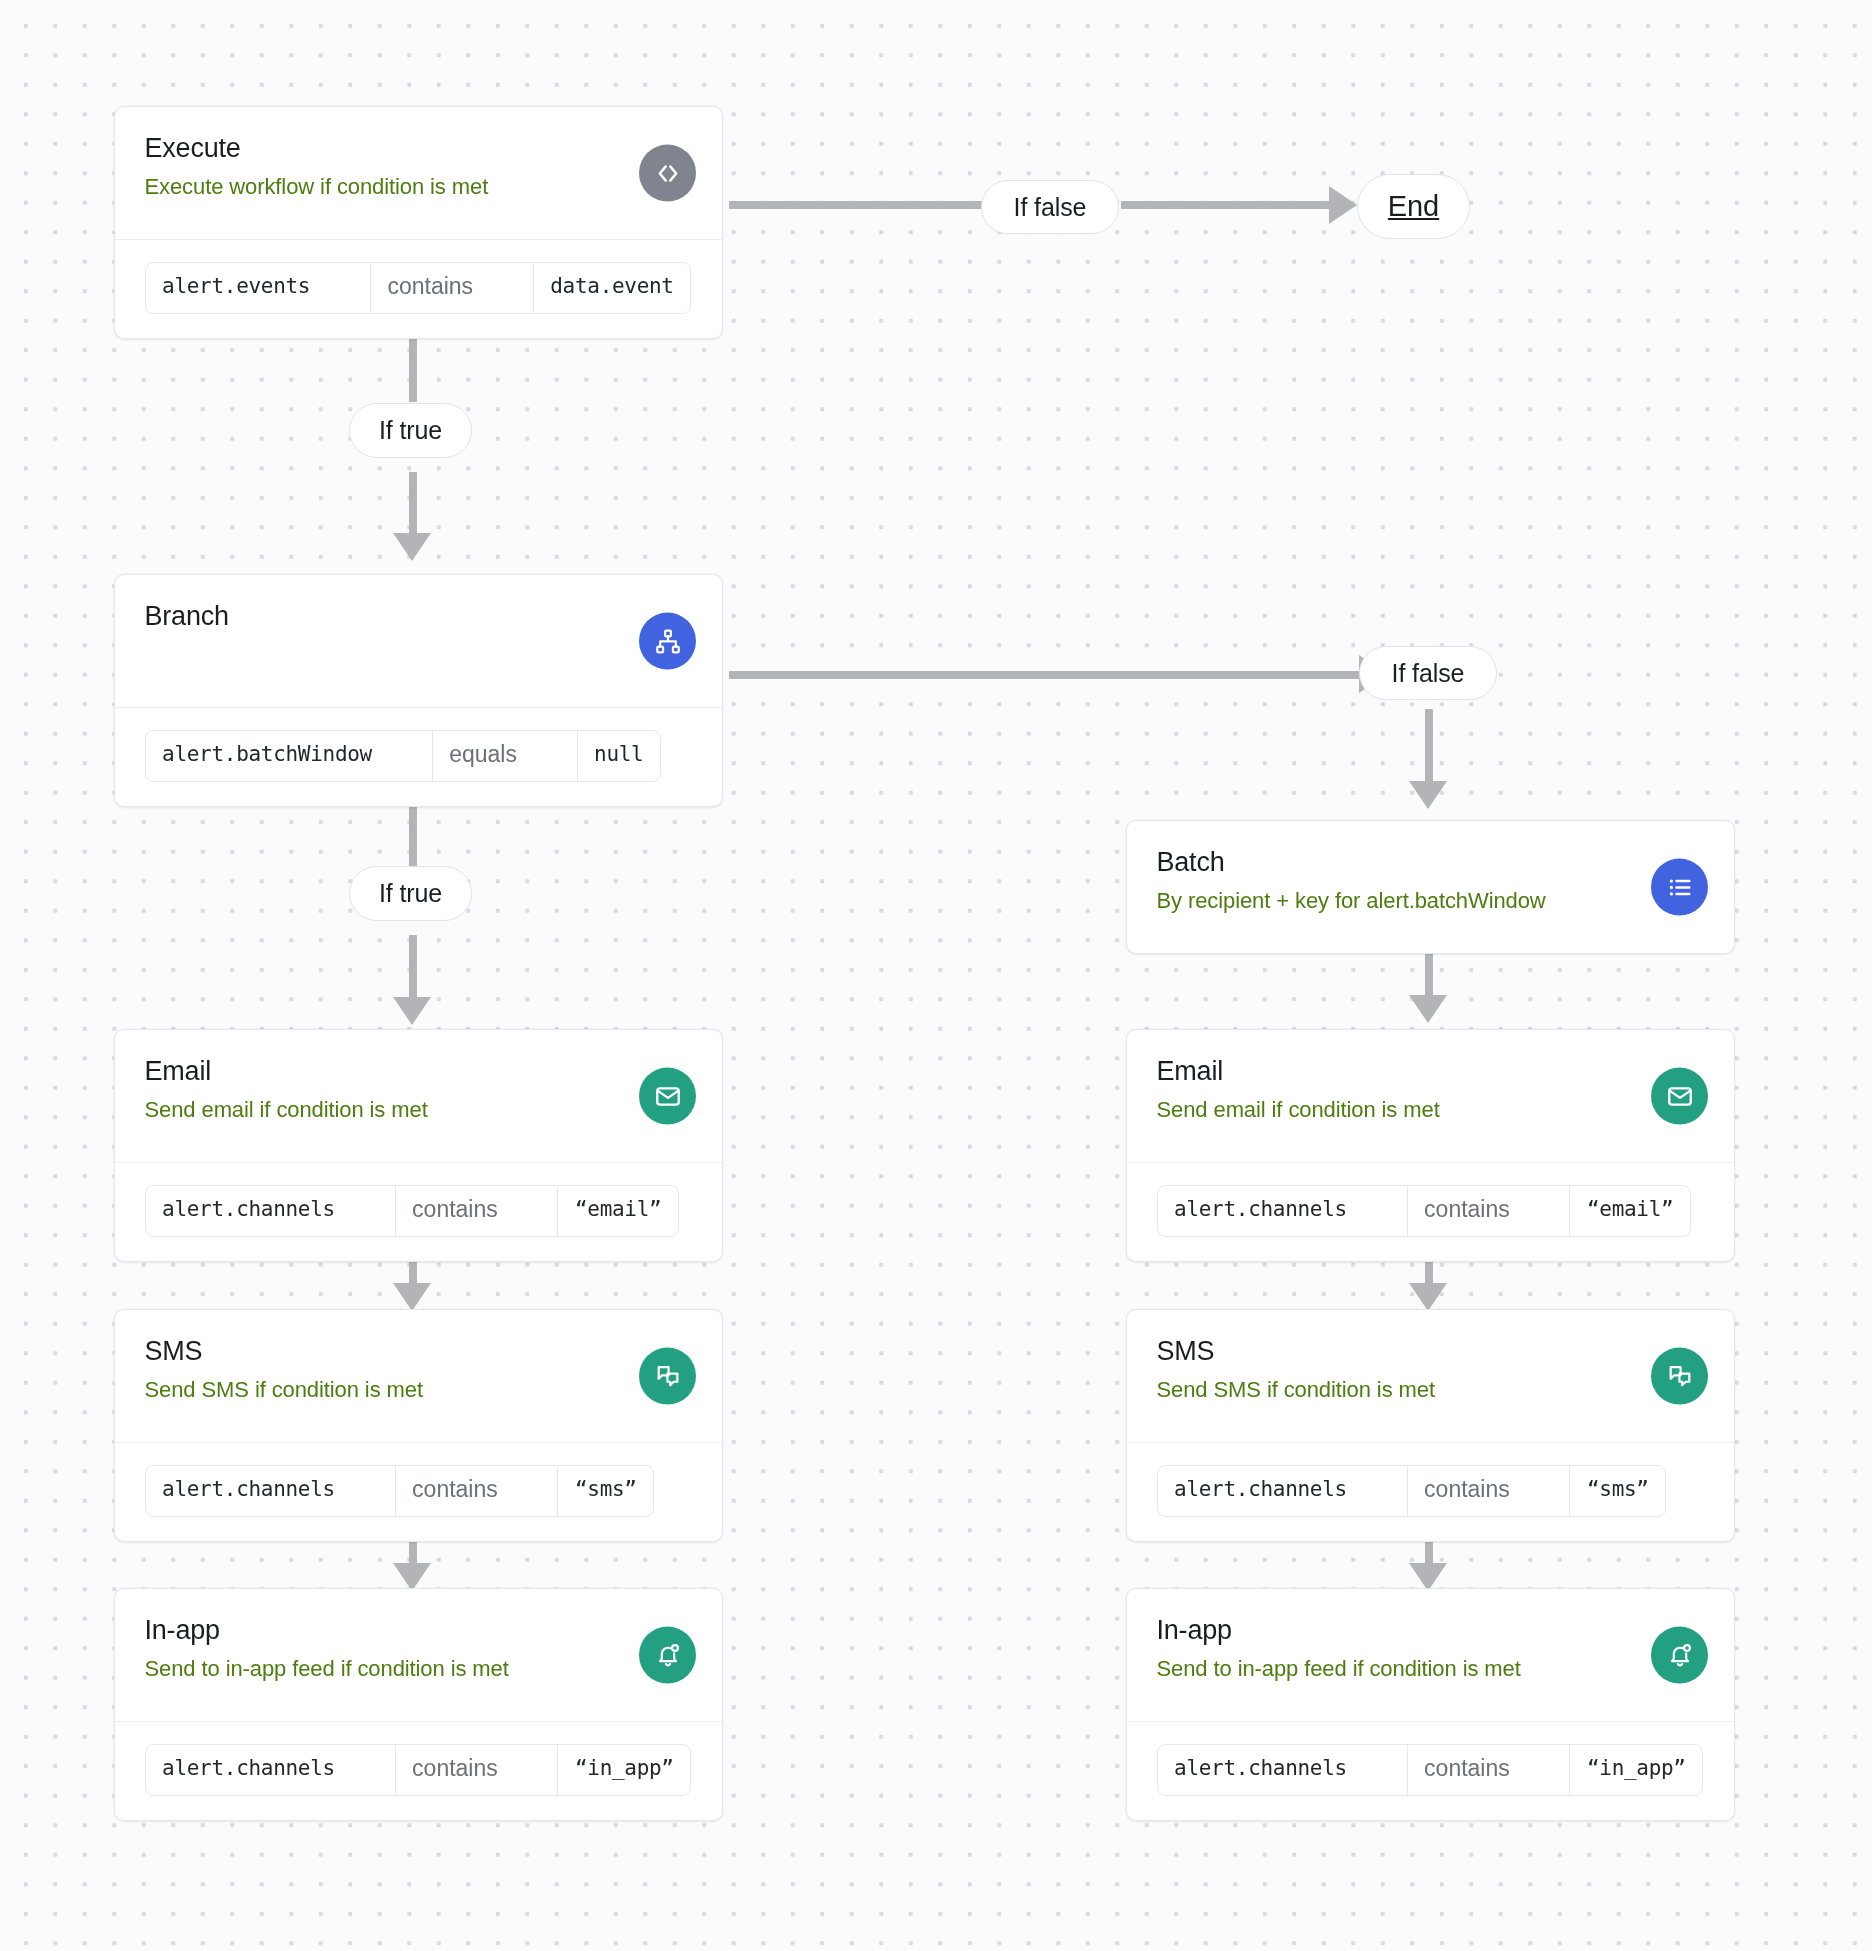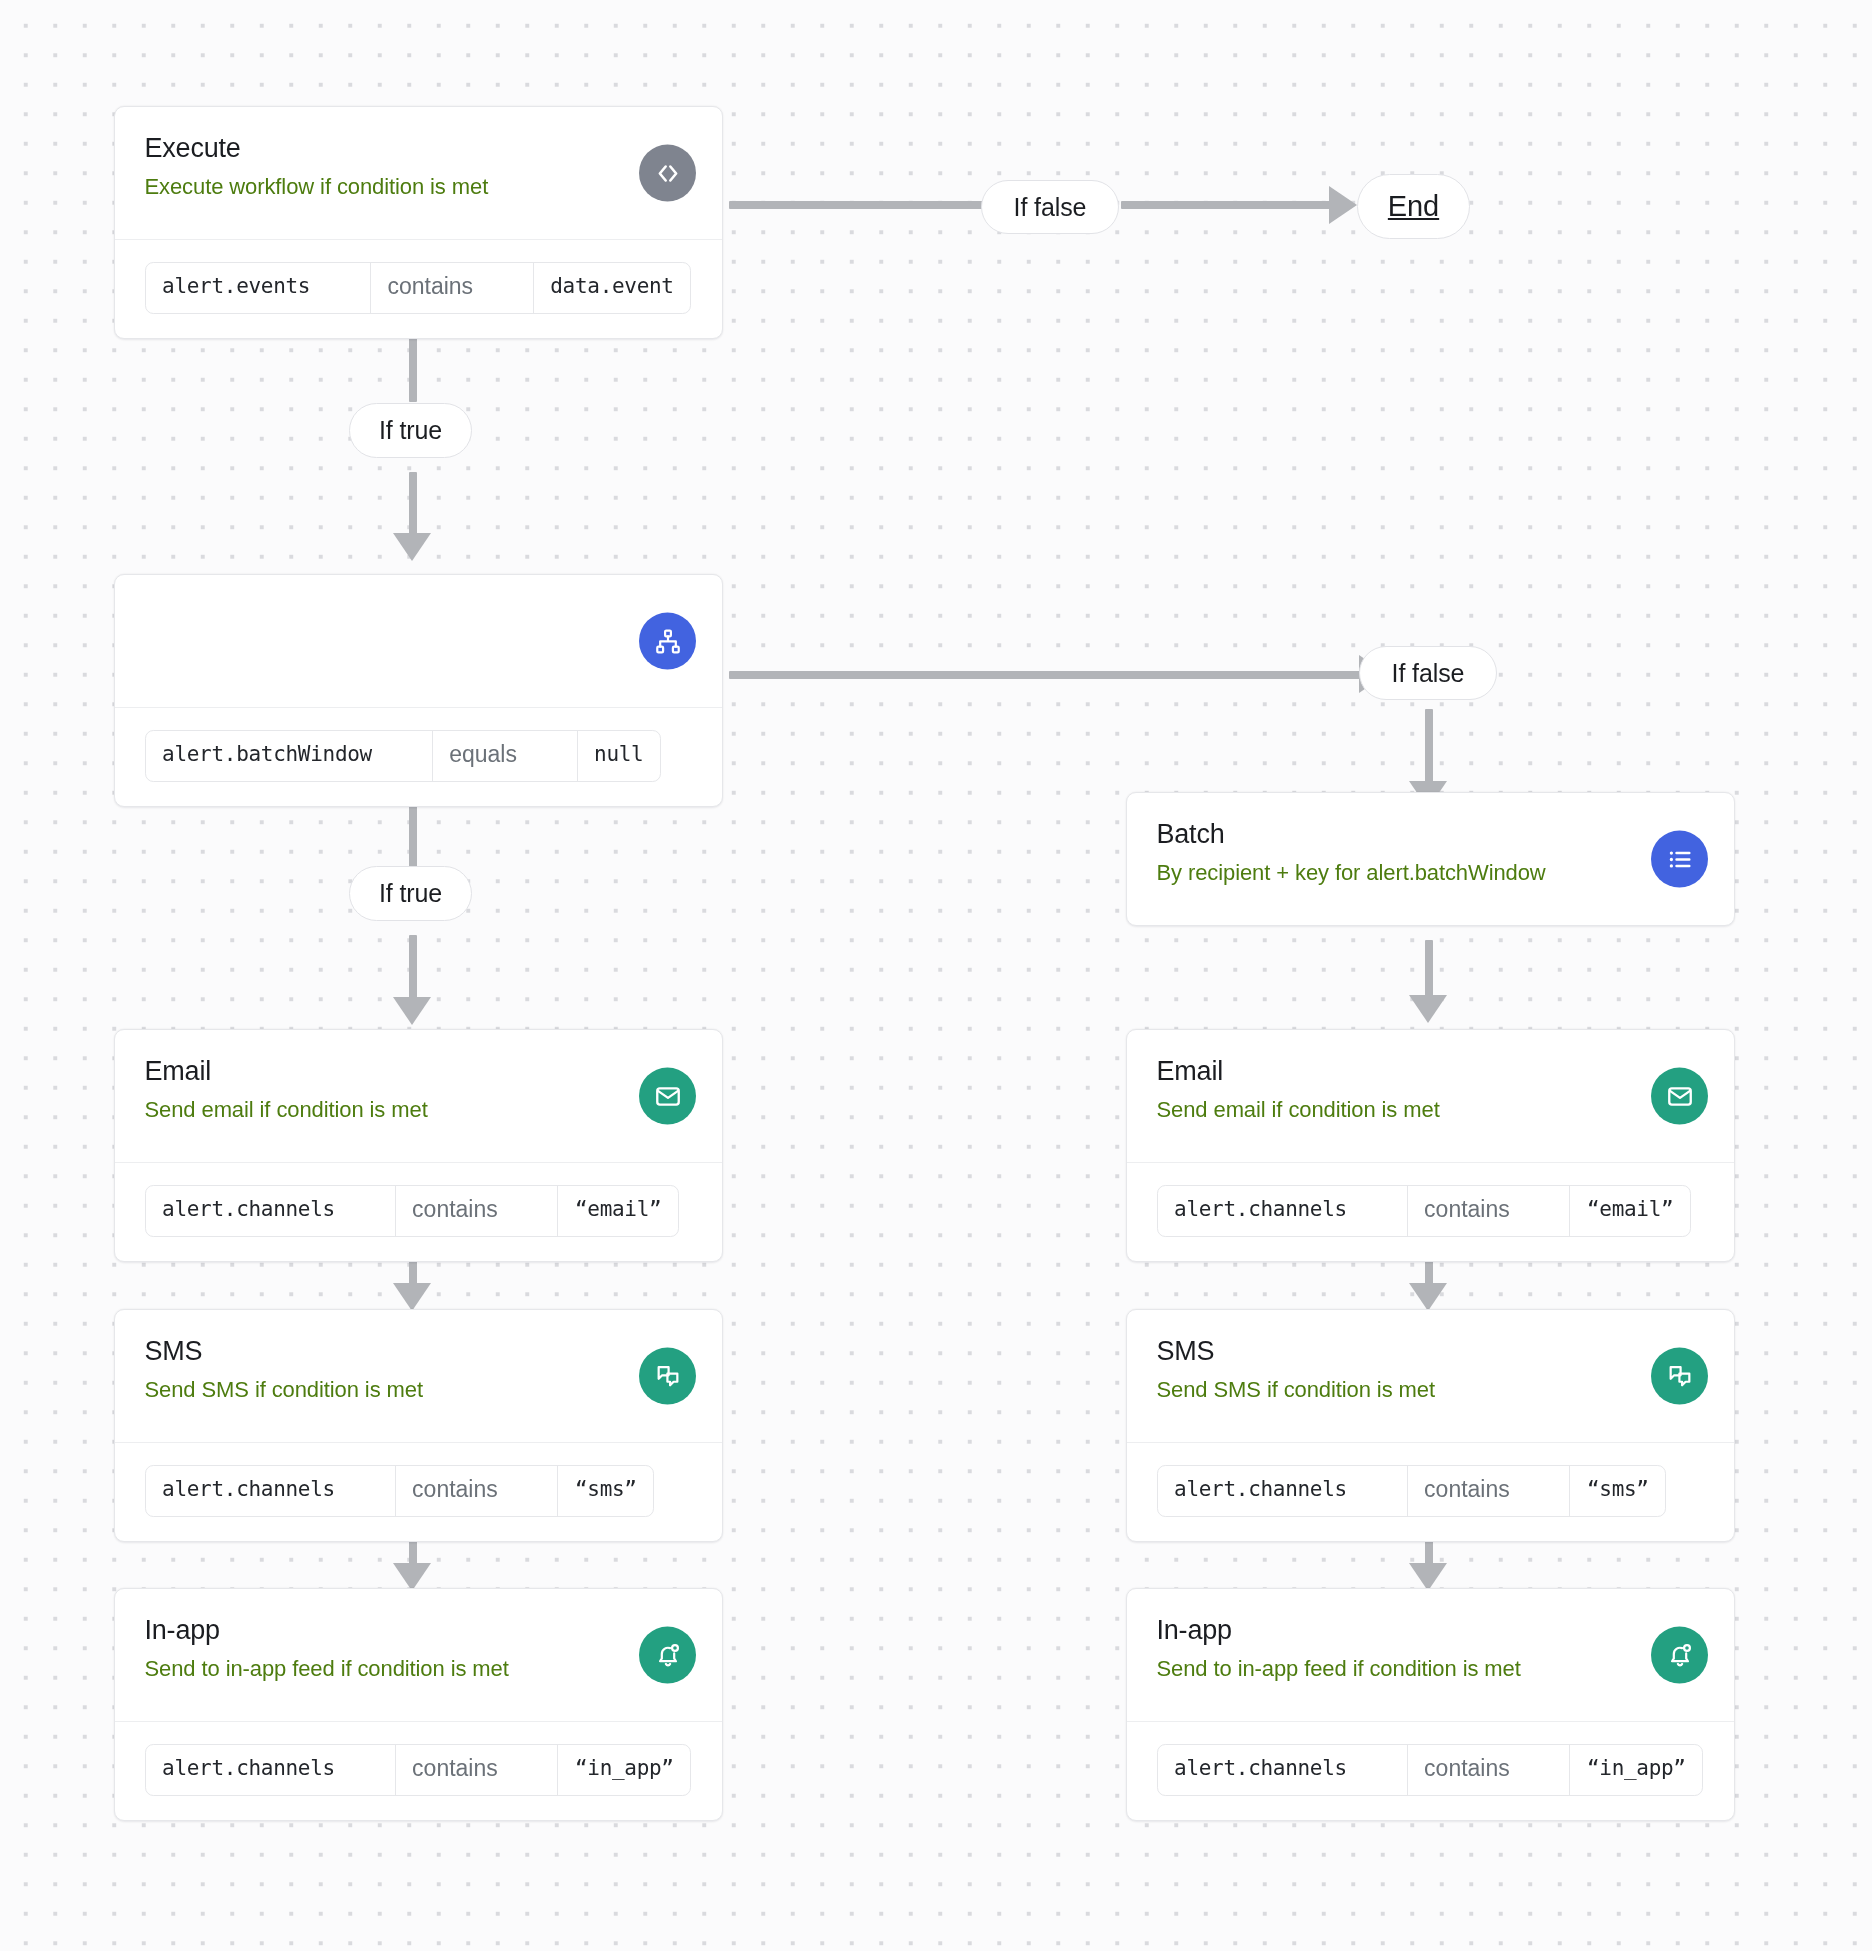--- a/index.html
+++ b/index.html
@@ -215,20 +215,21 @@
       <div class="chips">
         <div class="chip chip-field">alert.events</div>
         <div class="chip chip-op">contains</div>
         <div class="chip chip-value">data.event</div>
       </div>
     </div>
   </div>
 
   <div class="node" style="left:114px; top:574px; width:609px;">
     <div class="node-head">
+      <div class="node-title">Branch</div>
       <div class="node-icon icon-blue">
         <svg width="28" height="28" viewBox="0 0 24 24" fill="none" stroke="#fff" stroke-width="1.9" stroke-linecap="round" stroke-linejoin="round">
           <rect x="9.5" y="2.6" width="5" height="5" rx="1"></rect>
           <rect x="2.8" y="16.4" width="5" height="5" rx="1"></rect>
           <rect x="16.2" y="16.4" width="5" height="5" rx="1"></rect>
           <path d="M12 7.6v4.2M5.3 16.4v-4.6h13.4v4.6"></path>
         </svg>
       </div>
     </div>
     <div class="node-foot">
@@ -294,21 +295,21 @@
     </div>
     <div class="node-foot">
       <div class="chips">
         <div class="chip chip-field">alert.channels</div>
         <div class="chip chip-op">contains</div>
         <div class="chip chip-value">“in_app”</div>
       </div>
     </div>
   </div>
 
-  <div class="node" style="left:1126px; top:792px; width:609px;">
+  <div class="node" style="left:1126px; top:820px; width:609px;">
     <div class="node-head">
       <div class="node-title">Batch</div>
       <div class="node-sub">By recipient + key for alert.batchWindow</div>
       <div class="node-icon icon-blue">
         <svg width="28" height="28" viewBox="0 0 24 24" fill="none" stroke="#fff" stroke-width="2.1" stroke-linecap="round">
           <path d="M9 6.5h11M9 12h11M9 17.5h11"></path>
           <path d="M4.6 6.5h.02M4.6 12h.02M4.6 17.5h.02" stroke-width="2.8"></path>
         </svg>
       </div>
     </div>

